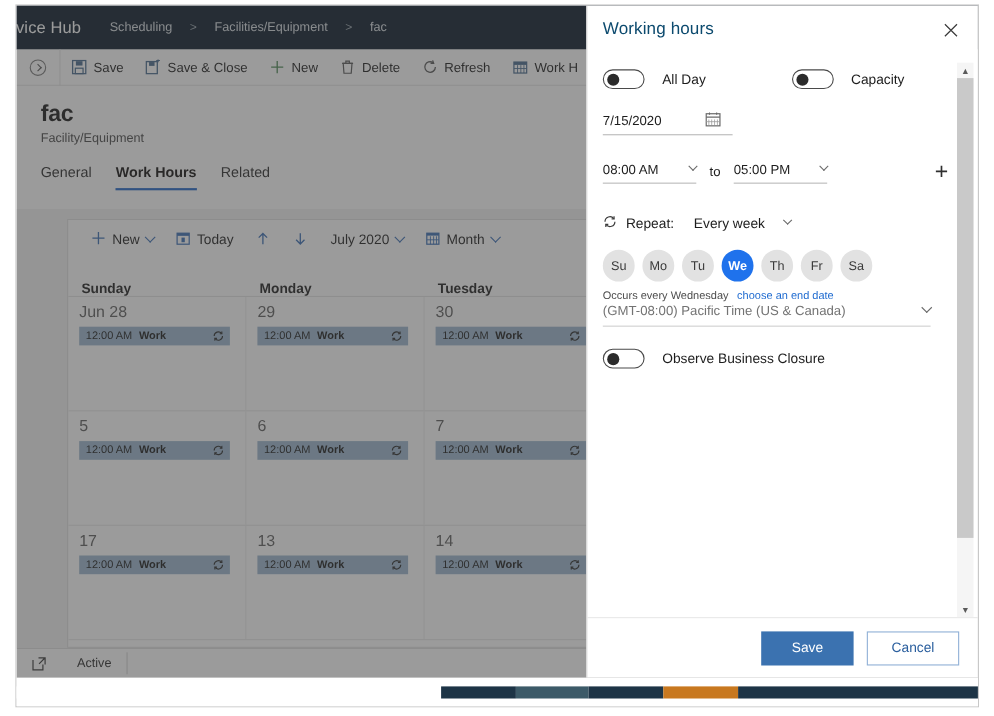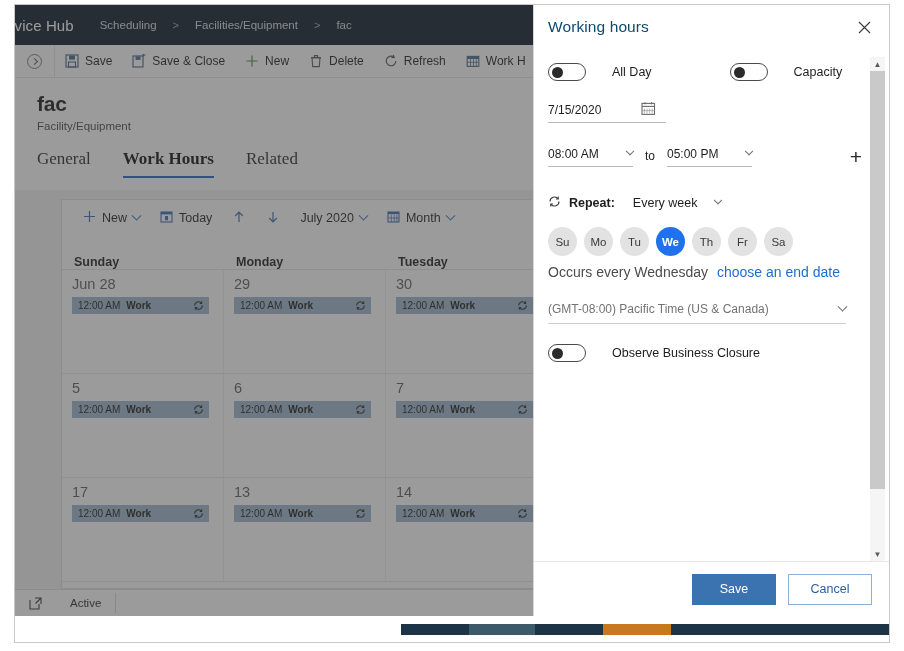--- a/index.html
+++ b/index.html
@@ -126,24 +126,23 @@
     padding-top: 14px;
     letter-spacing: -.2px;
   }
   .rec-sub {
     font-size: 11.5px;
     color: #4a4a4a;
     padding-top: 4px;
   }
   .tabs {
     display: flex;
-    gap: 32px;
+    gap: 22px;
     margin-top: 17px;
-    font-size: 17px;
-    font-family: Liberation Serif, serif;
+    font-size: 13px;
   }
   .tab {
     color: #2b2b2b;
     padding-bottom: 7px;
     white-space: nowrap;
   }
   .tab.active {
     font-weight: bold;
     color: #12100f;
     border-bottom: 2px solid #2266c8;
@@ -304,21 +303,21 @@
     padding: 8px 30px 0 14px;
     overflow: hidden;
   }
 
   .row-toggles {
     display: flex;
     align-items: center;
     margin-top: 6px;
     margin-bottom: 22px;
   }
-  .tg-wrap { display: flex; align-items: center; gap: 26px; }
+  .tg-wrap { display: flex; align-items: center; gap: 16px; }
   .tg-wrap.second { margin-left: 78px; }
   .toggle {
     width: 38px; height: 18px;
     border-radius: 9px;
     border: 1px solid #4a4a4a;
     background: #ffffff;
     position: relative;
   }
   .toggle .knob {
     position: absolute;
@@ -376,21 +375,21 @@
     padding-bottom: 2px;
   }
 
   .repeat-row {
     display: flex; align-items: center;
     gap: 8px;
     font-size: 12.5px;
     color: #1d1d1d;
     margin-bottom: 16px;
   }
-  .repeat-row .rlabel { font-weight: bold; }
+  .repeat-row .rlabel { font-weight: normal; }
   .repeat-row .rvalue { margin-left: 10px; }
   .repeat-row .rchev {
     display: inline-block;
     width: 6px; height: 6px;
     border-right: 1.3px solid #6b6b6b;
     border-bottom: 1.3px solid #6b6b6b;
     transform: rotate(45deg) translate(-2px,-2px);
     margin-left: 10px;
   }
 
@@ -402,23 +401,22 @@
     color: #3a3a3a;
     display: flex; align-items: center; justify-content: center;
     font-size: 11.5px;
   }
   .day-circle.sel {
     background: #1f72ec;
     color: #ffffff;
     font-weight: bold;
   }
   .occurs-row {
-    font-size: 14px;
+    font-size: 10px;
     color: #4c4c4c;
-    margin-bottom: 22px;
     white-space: nowrap;
   }
   .occurs-row .endlink {
     color: #1f6bd0;
     margin-left: 5px;
   }
 
   .field-tz {
     width: 298px;
     border-bottom: 1px solid #cfcfcf;

